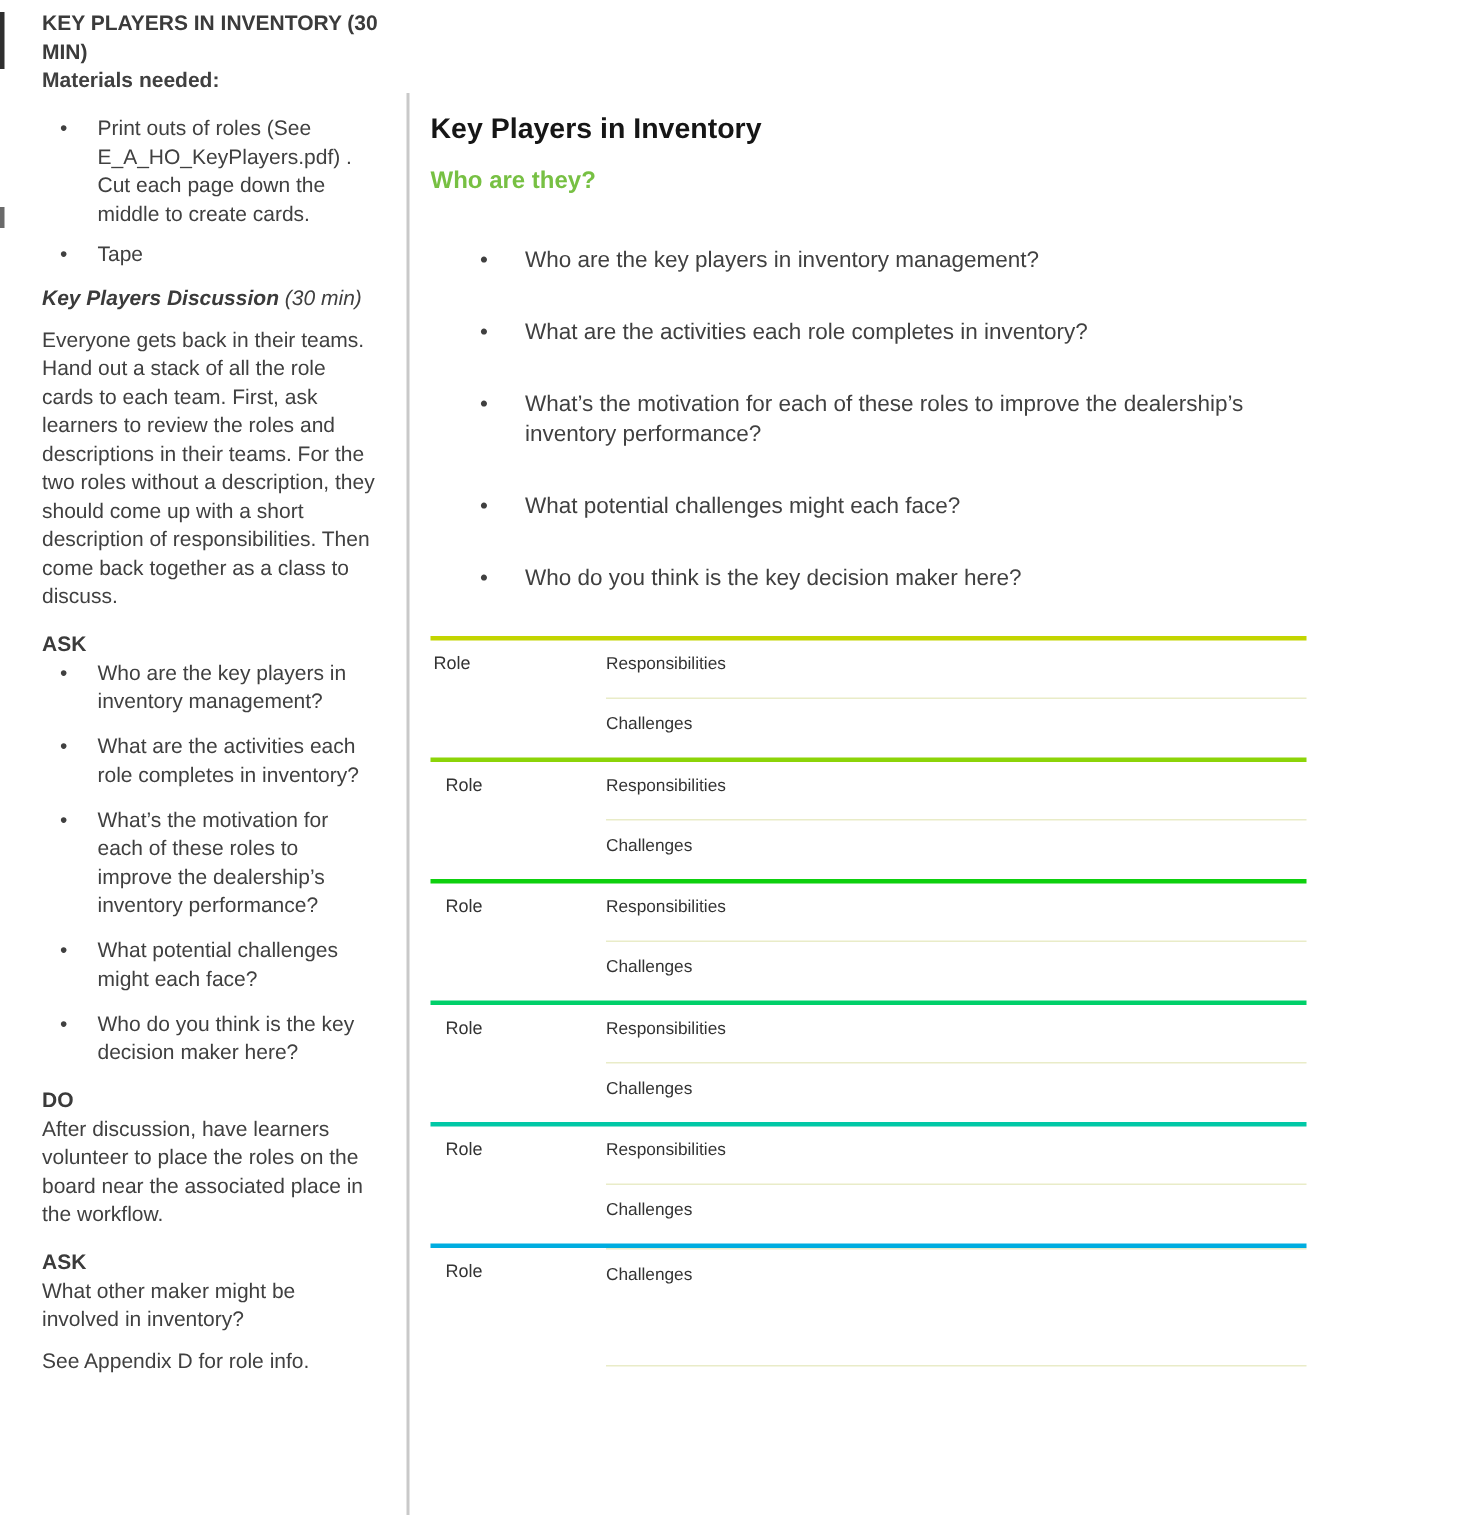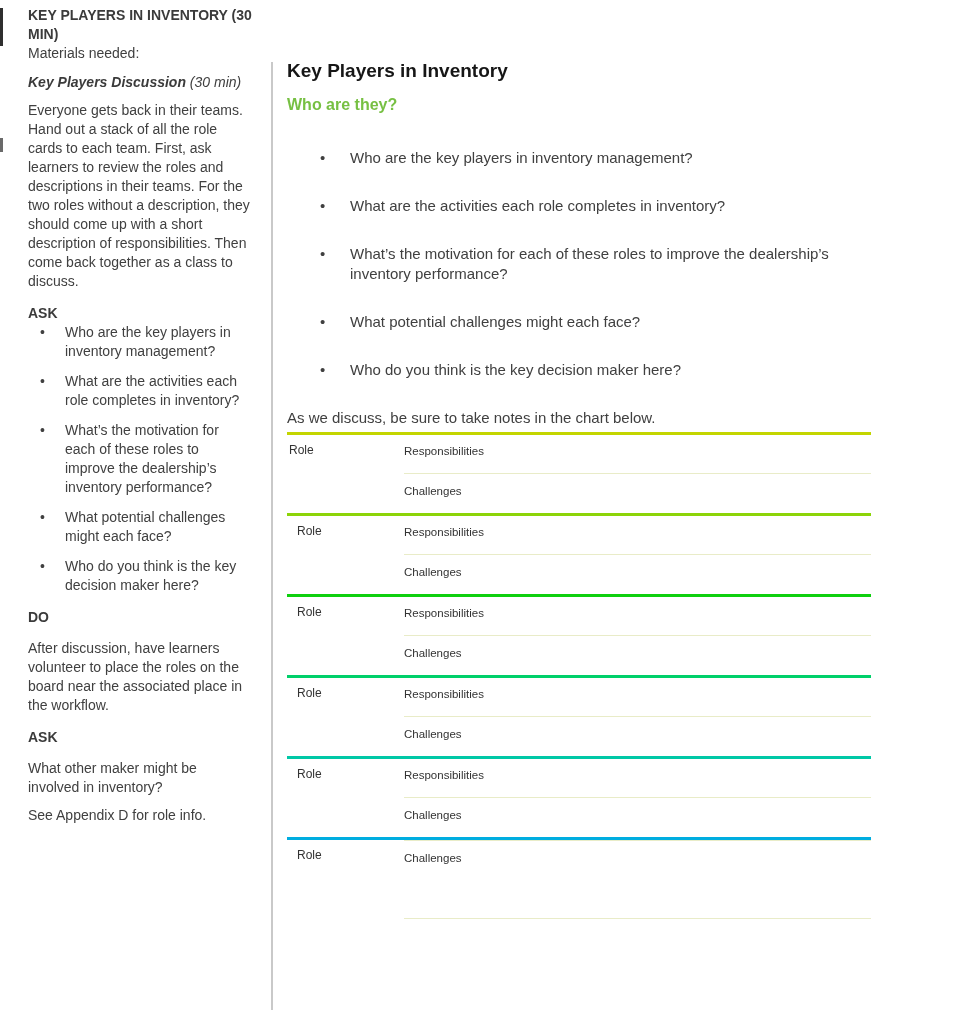--- a/index.html
+++ b/index.html
@@ -10,38 +10,38 @@
   
   .artifact{position:absolute;background:#2f2f2f;}
   .artifact.a1{left:0;top:8;width:3px;height:38px;top:8px;}
   .artifact.a2{left:0;top:138px;width:3px;height:14px;background:#6a6a6a;}
   
   .sidebar{
     position:absolute;left:28px;top:6px;width:224px;
     font-size:14px;line-height:19px;color:#404040;
   }
   .sidebar .sb-title{font-weight:bold;color:#3b3b3b;margin:0;}
-  .sidebar .sb-materials-label{margin:0;}
+  .sidebar .sb-materials-label{margin:0;font-weight:bold;}
   .sidebar ul{list-style:none;margin:0;padding:0;}
   .sidebar ul.materials{margin:13px 0 9px 0;}
   .sidebar li{position:relative;padding-left:37px;margin-bottom:8px;}
   .sidebar li::before{content:"\2022";position:absolute;left:12px;top:0;}
   .sb-heading{margin:10px 0 0 0;font-style:italic;}
   .sb-heading .bold{font-weight:bold;color:#3b3b3b;}
   .sb-para{margin:9px 0 0 0;}
   .sb-label{font-weight:bold;color:#3b3b3b;margin:13px 0 0 0;}
   .sidebar ul.ask-list{margin:0 0 0 0;}
   .sidebar ul.ask-list li{margin-bottom:11px;}
-  .sb-para.tight{margin-top:12px;}
+  .sb-para.tight{margin-top:0;}
   .sb-note{margin:9px 0 0 0;}
   
   .divider{position:absolute;left:271px;top:62px;width:2px;height:948px;background:#c9c9c9;}
   
   .main{
-    position:absolute;left:287px;top:60px;width:585px;
+    position:absolute;left:287px;top:76px;width:585px;
     font-size:15px;line-height:20px;color:#404040;
   }
   .main h1{font-size:19px;line-height:22px;color:#161616;margin:0 0 13px 0;font-weight:bold;}
   .main h2{font-size:16px;line-height:20px;color:#77c043;margin:0 0 15px 0;font-weight:bold;}
   .main .intro{margin:0;}
   .main ul.discussion{list-style:none;margin:33px 0 0 0;padding:0;}
   .main ul.discussion li{position:relative;padding-left:63px;margin-bottom:28px;}
   .main ul.discussion li::before{content:"\2022";position:absolute;left:33px;top:0;}
   .main .lead-in{margin:8px 0 0 0;}
   
@@ -56,20 +56,24 @@
 </style>
 </head>
 <body>
 
 <div class="artifact a1"></div>
 <div class="artifact a2"></div>
 
 <div class="sidebar">
   <p class="sb-title">KEY PLAYERS IN INVENTORY (30 MIN)</p>
   <p class="sb-materials-label">Materials needed:</p>
+  <ul class="materials">
+    <li>Print outs of roles (See E_A_HO_KeyPlayers.pdf) . Cut each page down the middle to create cards.</li>
+    <li>Tape</li>
+  </ul>
   <p class="sb-heading"><span class="bold">Key Players Discussion</span><span> (30 min)</span></p>
   <p class="sb-para">Everyone gets back in their teams. Hand out a stack of all the role cards to each team. First, ask learners to review the roles and descriptions in their teams. For the two roles without a description, they should come up with a short description of responsibilities. Then come back together as a class to discuss.</p>
   <p class="sb-label">ASK</p>
   <ul class="ask-list">
     <li>Who are the key players in inventory management?</li>
     <li>What are the activities each role completes in inventory?</li>
     <li>What’s the motivation for each of these roles to improve the dealership’s inventory performance?</li>
     <li>What potential challenges might each face?</li>
     <li>Who do you think is the key decision maker here?</li>
   </ul>
@@ -85,21 +89,20 @@
 <div class="main">
   <h1>Key Players in Inventory</h1>
   <h2>Who are they?</h2>
   <ul class="discussion">
     <li>Who are the key players in inventory management?</li>
     <li>What are the activities each role completes in inventory?</li>
     <li>What’s the motivation for each of these roles to improve the dealership’s inventory performance?</li>
     <li>What potential challenges might each face?</li>
     <li>Who do you think is the key decision maker here?</li>
   </ul>
-  <p class="lead-in">As we discuss, be sure to take notes in the chart below.</p>
 
   <div class="chart">
     <div class="sec first" style="border-top-color: rgb(195, 213, 0);">
       <div class="role-label">Role</div>
       <div class="sub">
         <div class="resp">Responsibilities</div>
         <div class="chal">Challenges</div>
       </div>
     </div>
     <div class="sec" style="border-top-color: rgb(140, 212, 8);">

